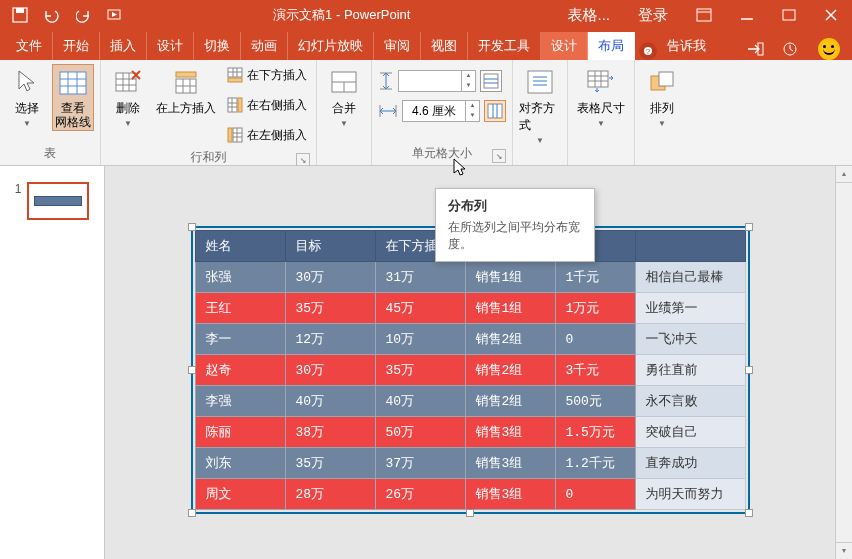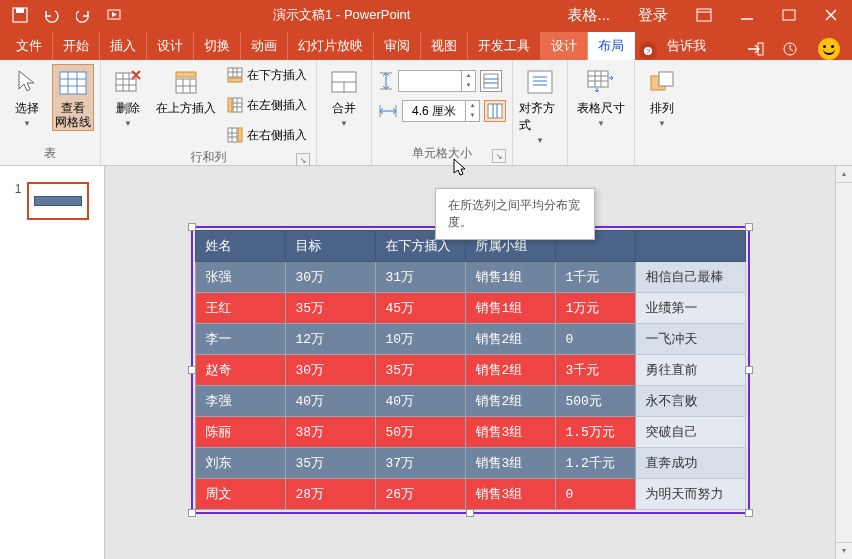--- a/index.html
+++ b/index.html
@@ -45,21 +45,21 @@
     .thumbnails { width:105px; background:#fff; border-right:1px solid #c8c8c8; padding-top:16px; display:flex; flex-direction:column; align-items:center; gap:6px; }
     .thumb { display:flex; gap:6px; align-items:flex-start; }
     .thumb .num { font-size:12px; color:#555; }
     .thumb .pv { width:62px; height:38px; border:2px solid #d24726; background:#fff; display:flex; align-items:center; justify-content:center; }
     .thumb .pv .bar { width:48px; height:10px; background:#5d7899; border:1px solid #3a567b; }
     .canvas { flex:1; position:relative; display:flex; justify-content:center; align-items:flex-start; padding-top:60px; }
     .scrollbar { width:17px; background:#f0f0f0; border-left:1px solid #ccc; position:relative; }
     .scrollbar .sbtn { height:17px; border-bottom:1px solid #ccc; font-size:8px; text-align:center; line-height:15px; color:#777; }
     .scrollbar .sbtn.bottom { position:absolute; bottom:0; width:100%; border-top:1px solid #ccc; border-bottom:none; }
     
-    .tablebox { position:relative; border:2px solid #6d28d9; padding:2px; }
+    .tablebox { position:relative; border:2px solid #0369a1; padding:2px; }
     .handle { width:8px; height:8px; background:#fff; border:1px solid #999; position:absolute; }
     table.data { border-collapse:collapse; font-size:13px; }
     table.data th { background:#4a6387; color:#fff; font-weight:normal; text-align:left; padding:6px 10px; border:1px solid #3e567a; }
     table.data td { padding:6px 10px; border:1px solid #9aa6b5;font-family:Liberation Mono, monospace; }
     table.data tbody tr.sel td.cols { background:#6f849e; color:#fff; }
     table.data tbody tr.sel td.rest { background:#d6deea; color:#333; border:1px solid #c2c9d5; }
     table.data tbody tr.even td.cols { background:#ef4444; }
     table.data tbody tr.even td.rest { background:#e4e9f1; }
     
     .tooltip { position:absolute; background:#fff; border:1px solid #bbb; padding:8px 12px; width:160px; box-shadow:2px 2px 6px rgba(0,0,0,.2); font-size:12px; z-index:10; }
@@ -235,40 +235,40 @@
                 <line x1="6" y1="1" x2="6" y2="10" stroke="#888"></line>
                 <line x1="10" y1="1" x2="10" y2="10" stroke="#888"></line>
                 <rect x="1" y="11" width="14" height="4" fill="#f5c684" stroke="#c8923e"></rect>
               </svg>
             </span>
             <span>在下方插入</span>
           </div>
         <div class="smallrow">
             <span class="ic">
               <svg width="16" height="16">
+                <rect x="1" y="1" width="9" height="14" fill="#fff" stroke="#888"></rect>
+                <line x1="1" y1="6" x2="10" y2="6" stroke="#888"></line>
+                <line x1="1" y1="10" x2="10" y2="10" stroke="#888"></line>
+                <line x1="5" y1="1" x2="5" y2="15" stroke="#888"></line>
+                <rect x="11" y="1" width="4" height="14" fill="#f5c684" stroke="#c8923e"></rect>
+              </svg>
+            </span>
+            <span>在右侧插入</span>
+          </div>
+        <div class="smallrow">
+            <span class="ic">
+              <svg width="16" height="16">
                 <rect x="6" y="1" width="9" height="14" fill="#fff" stroke="#888"></rect>
                 <line x1="6" y1="6" x2="15" y2="6" stroke="#888"></line>
                 <line x1="6" y1="10" x2="15" y2="10" stroke="#888"></line>
                 <line x1="10" y1="1" x2="10" y2="15" stroke="#888"></line>
                 <rect x="1" y="1" width="4" height="14" fill="#f5c684" stroke="#c8923e"></rect>
               </svg>
             </span>
             <span>在左侧插入</span>
-          </div>
-        <div class="smallrow">
-            <span class="ic">
-              <svg width="16" height="16">
-                <rect x="1" y="1" width="9" height="14" fill="#fff" stroke="#888"></rect>
-                <line x1="1" y1="6" x2="10" y2="6" stroke="#888"></line>
-                <line x1="1" y1="10" x2="10" y2="10" stroke="#888"></line>
-                <line x1="5" y1="1" x2="5" y2="15" stroke="#888"></line>
-                <rect x="11" y="1" width="4" height="14" fill="#f5c684" stroke="#c8923e"></rect>
-              </svg>
-            </span>
-            <span>在右侧插入</span>
           </div>
       </div>
     </div>
     <div class="label">
         <span>行和列</span>
         <span class="launcher">↘</span>
       </div>
   </div>
 
   <div class="group">
@@ -499,18 +499,19 @@
           </tbody>
       </table>
     </div>
   </div>
   <div class="scrollbar">
     <div class="sbtn">▴</div>
     <div class="sbtn bottom">▾</div>
   </div>
 
   <div class="tooltip" style="top:22px;left:435px">
+    <div class="tt-title">分布列</div>
     <div class="tt-body">在所选列之间平均分布宽度。</div>
   </div>
   <svg class="cursor-arrow" style="top:-8px;left:452px">
       <path d="M2 1 L2 15 L6 12 L8 17 L11 16 L9 11 L13 11 Z" fill="#fff" stroke="#000"></path>
     </svg>
 </div>
 
 </body></html>

